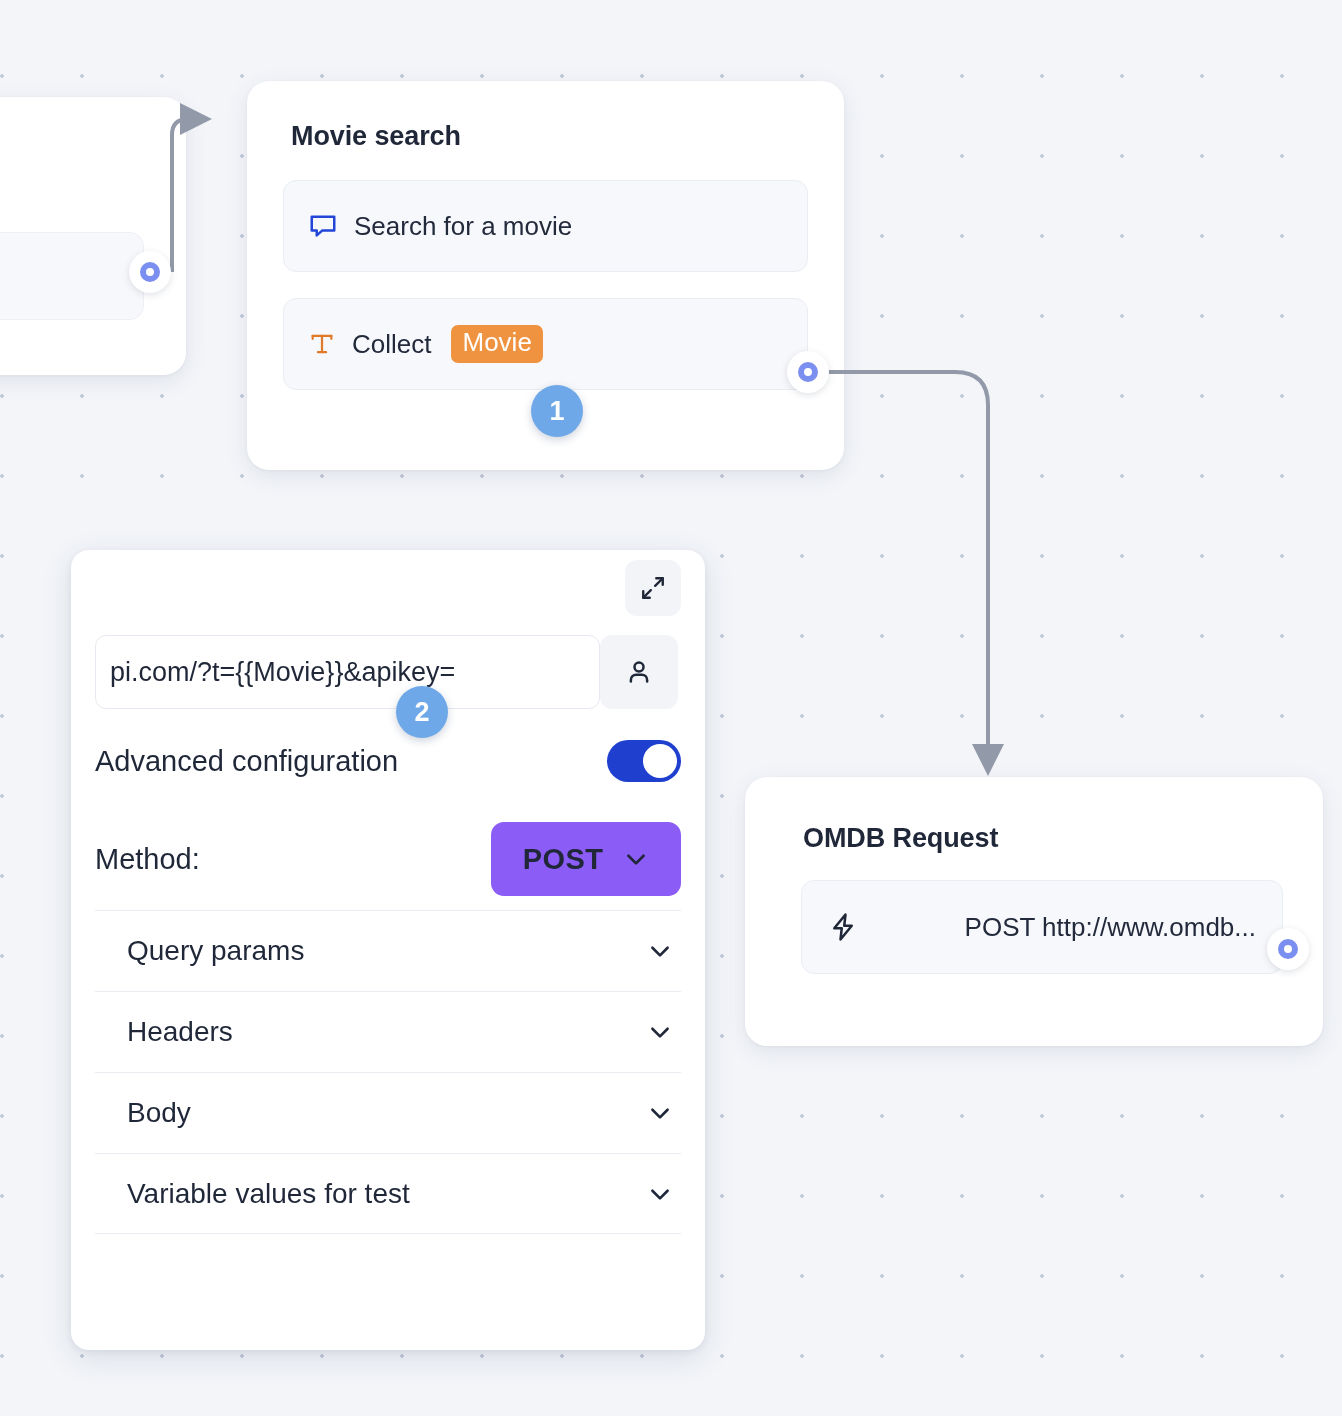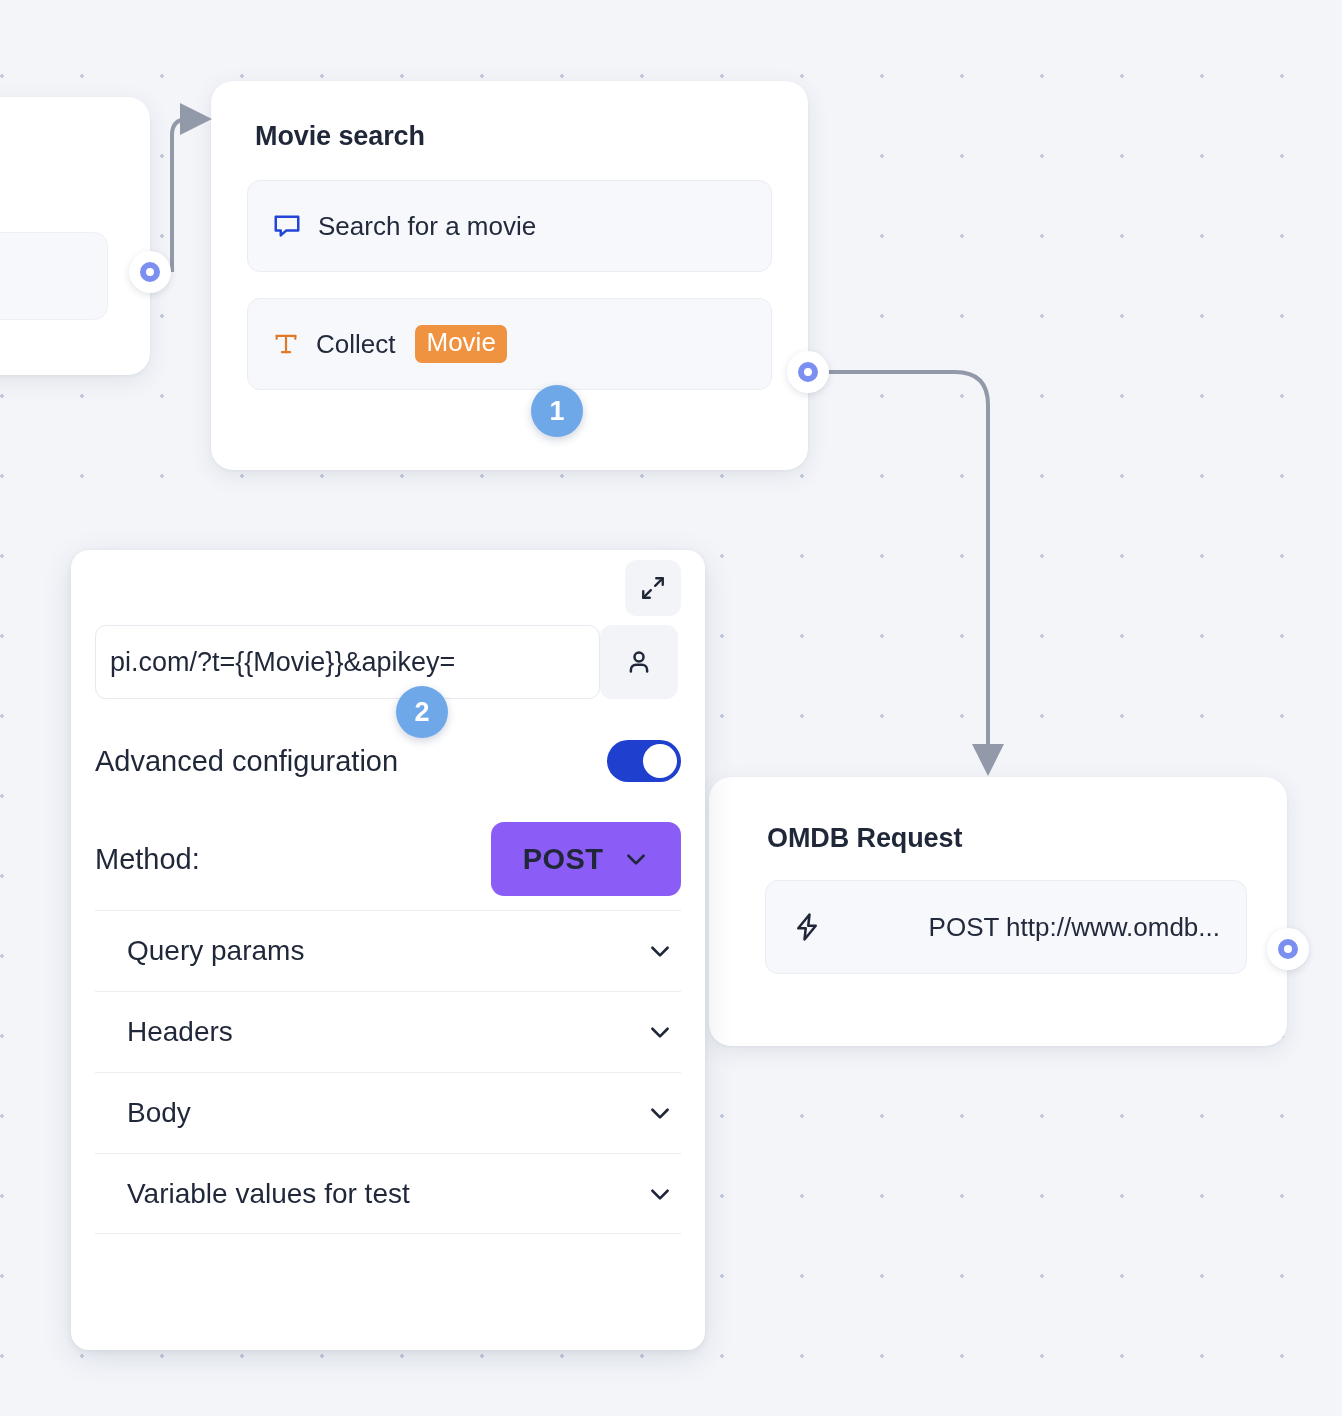--- a/index.html
+++ b/index.html
@@ -17,20 +17,21 @@
     background-position: 42px 36px;
   }
 
   
   .node {
     position: absolute;
     background: #ffffff;
     border-radius: 22px;
     box-shadow: 0 6px 22px rgba(60, 72, 100, 0.10), 0 1px 3px rgba(60,72,100,0.06);
     box-sizing: border-box;
+    margin-left: 36px;
   }
   .node-title {
     font-size: 27px;
     font-weight: 700;
     color: #1f2738;
     letter-spacing: -0.1px;
   }
   .row {
     display: flex;
     align-items: center;
@@ -156,21 +157,21 @@
     right: 24px; top: 10px;
     width: 56px; height: 56px;
     border-radius: 12px;
     background: #f2f4f8;
     display: flex; align-items: center; justify-content: center;
     cursor: pointer;
   }
 
   .url-row {
     position: absolute;
-    left: 24px; top: 75px;
+    left: 24px; top: 85px;
     display: flex;
     align-items: flex-start;
   }
   #url-input {
     width: 505px;
     height: 74px;
     border: 1px solid #e6e9f0;
     border-radius: 11px;
     background: #ffffff;
     font-family: "Liberation Sans", sans-serif;

